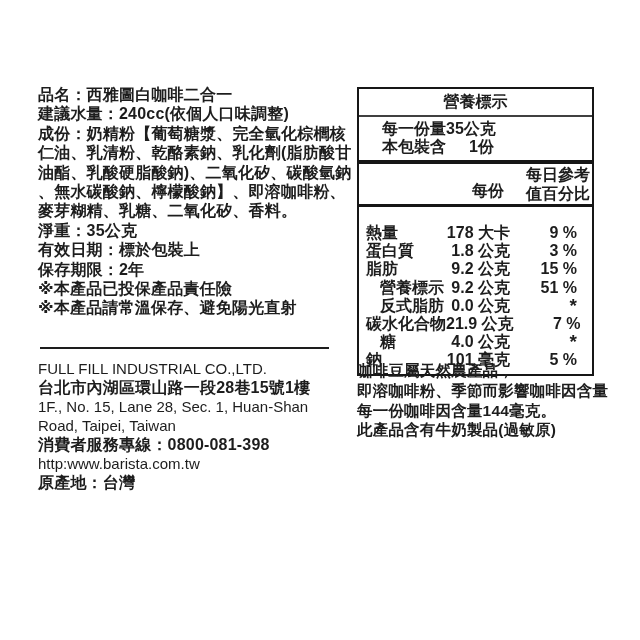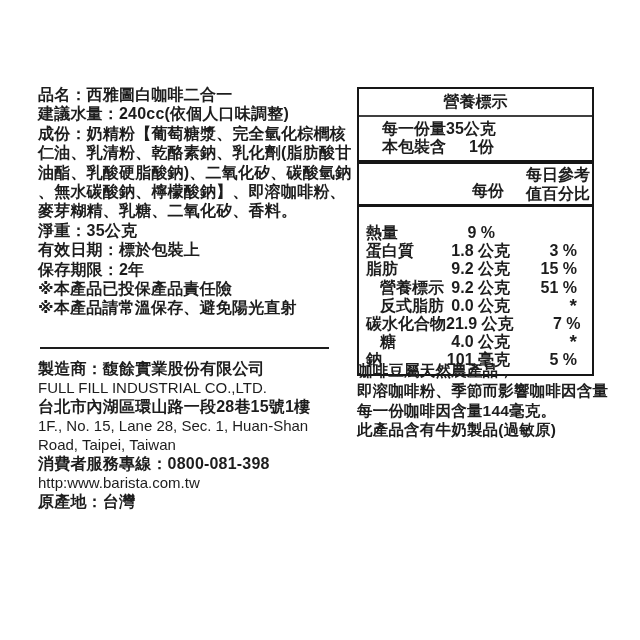--- a/index.html
+++ b/index.html
@@ -177,20 +177,21 @@
       <div class="nt-h-per">每份</div>
       <div class="nt-h-daily">
         <div>每日參考</div>
         <div>值百分比</div>
       </div>
     </div>
 
     <div class="nt-rows">
       <div class="nt-row">
         <span class="lbl">熱量</span>
+        <span class="val">178 大卡</span>
         <span class="pct">9 %</span>
       </div>
       <div class="nt-row">
         <span class="lbl">蛋白質</span>
         <span class="val">1.8 公克</span>
         <span class="pct">3 %</span>
       </div>
       <div class="nt-row">
         <span class="lbl">脂肪</span>
         <span class="val">9.2 公克</span>
@@ -220,21 +221,20 @@
         <span class="lbl">鈉</span>
         <span class="val">101 毫克</span>
         <span class="pct">5 %</span>
       </div>
     </div>
   </section>
 
   <div class="divider"></div>
 
   <section class="mfr-block">
-    <div class="line zh">製造商：馥餘實業股份有限公司</div>
     <div class="line en">FULL FILL INDUSTRIAL CO.,LTD.</div>
     <div class="line zh">台北市內湖區環山路一段28巷15號1樓</div>
     <div class="line en">1F., No. 15, Lane 28, Sec. 1, Huan-Shan</div>
     <div class="line en">Road, Taipei, Taiwan</div>
     <div class="line zh">消費者服務專線：0800-081-398</div>
     <div class="line en">http:www.barista.com.tw</div>
     <div class="line zh">原產地：台灣</div>
   </section>
 
   <section class="notes-block">

